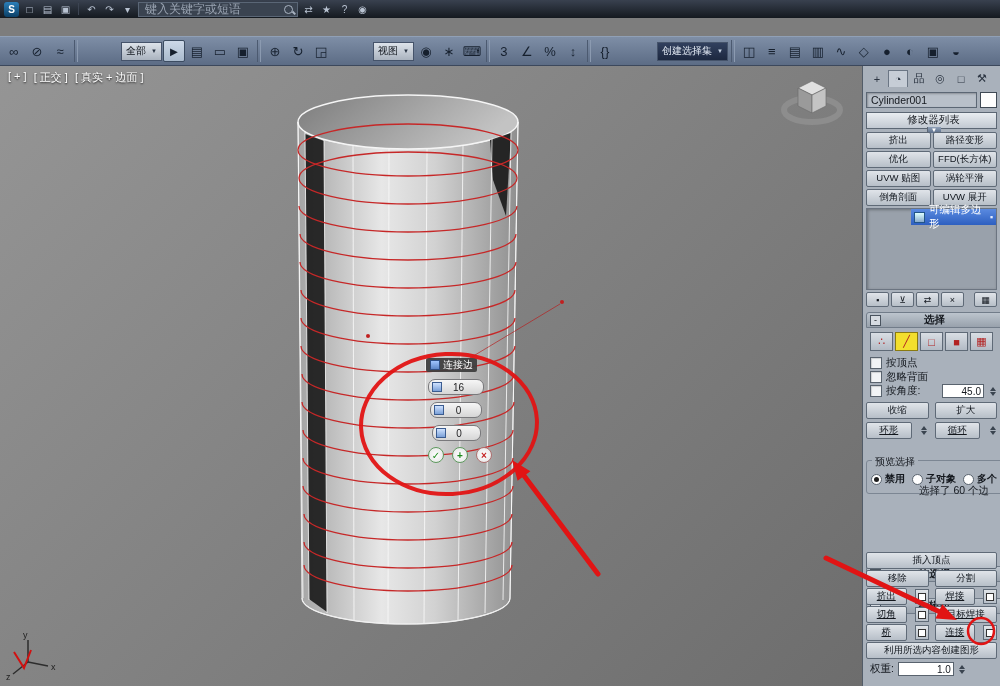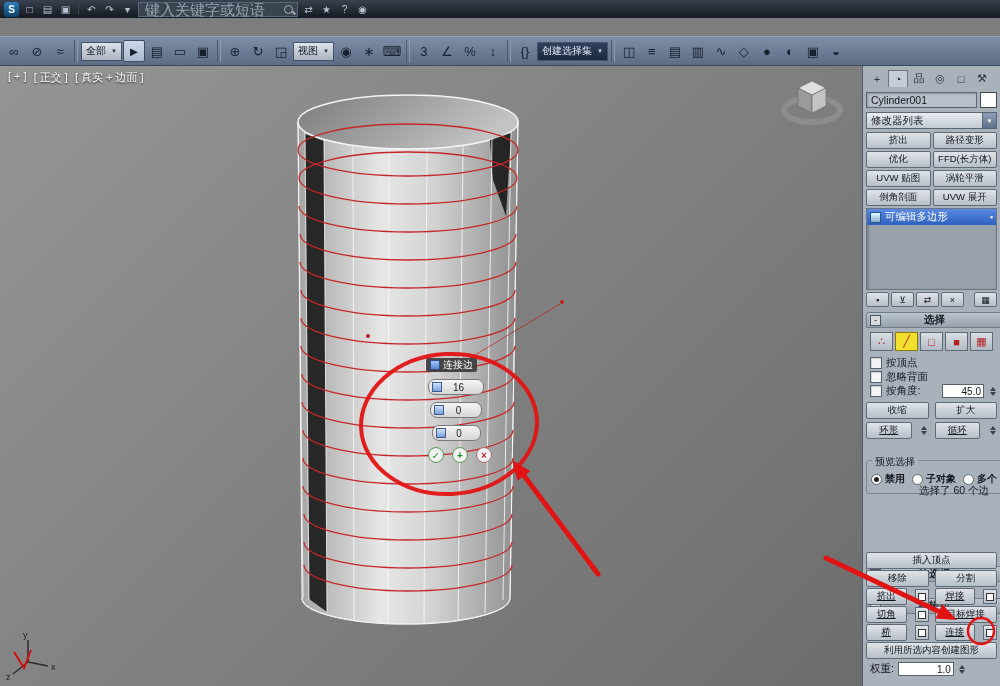--- a/index.html
+++ b/index.html
@@ -12,42 +12,42 @@
     background:linear-gradient(#39414f,#14191f);color:#dfe5ee;
     display:flex;align-items:center;gap:3px;padding:0 4px;box-sizing:border-box;font-size:10px;}
   .logo{width:15px;height:15px;border-radius:3px;background:linear-gradient(#2b7fb9,#0b3f66);
     color:#fff;font-weight:bold;display:flex;align-items:center;justify-content:center;font-size:10px;}
   .qbtn{width:15px;height:14px;display:flex;align-items:center;justify-content:center;color:#b9c3d2;font-size:10px;}
   .tsep{width:1px;height:12px;background:#3c4452;margin:0 2px;}
   .titlemid{flex:1;text-align:center;white-space:nowrap;color:#e8edf4;}
   .hl{display:inline-block;width:34px;height:11px;background:#2e6fd6;margin:0 5px;vertical-align:middle;}
   .search{display:flex;align-items:center;gap:4px;background:#3a4350;border:1px solid #5a6676;
     height:13px;padding:0 4px;width:150px;}
-  .search input{flex:1;background:transparent;border:0;outline:none;color:#cfd6e0;font-size:15px;width:110px;
+  .search input{flex:1;background:transparent;border:0;outline:none;color:#cfd6e0;font-size:12px;width:110px;
     font-family:"Liberation Sans","DejaVu Sans",sans-serif;}
   .search input::placeholder{color:#9aa4b2;}
   .mag{width:7px;height:7px;border:1.5px solid #aab4c2;border-radius:50%;position:relative;flex:none;}
   .mag::after{content:"";position:absolute;width:4px;height:1.5px;background:#aab4c2;transform:rotate(45deg);right:-4px;bottom:-1px;}
 
   
   .menubar{position:absolute;left:0;top:18px;width:1000px;height:18px;
     background:linear-gradient(#5b6c8c,#46556f);color:#fff;display:flex;align-items:center;
     padding:0 4px;box-sizing:border-box;}
   .mitem{padding:0 7px;height:18px;display:flex;align-items:center;white-space:nowrap;}
 
   
   .toolbar{position:absolute;left:0;top:36px;width:1000px;height:30px;
     background:linear-gradient(#7e8ea6,#5c6c85);border-top:1px solid #90a0b6;border-bottom:1px solid #3c485c;
     display:flex;align-items:center;gap:1px;padding:0 3px;box-sizing:border-box;}
   .tbi{width:22px;height:22px;border-radius:2px;display:flex;align-items:center;justify-content:center;
     color:#16202e;font-size:13px;flex:none;}
   .tbi.pressed{background:linear-gradient(#cdd9e8,#a9bacd);border:1px solid #3c4c61;box-sizing:border-box;}
   .tbsep{width:2px;height:22px;border-left:1px solid #4c5a70;border-right:1px solid #8b9ab0;margin:0 2px;flex:none;}
   .tbdd{height:17px;background:linear-gradient(#dde3ea,#aab3bf);border:1px solid #45536a;color:#10151c;
-    display:flex;align-items:center;gap:5px;padding:0 4px;font-size:10px;flex:none;}
+    display:flex;align-items:center;gap:5px;padding:0 4px;font-size:10px;flex:none;margin-left:40px;}
   .tbdd .arr{font-size:6px;color:#2a3544;}
   .tbdd.dark{background:linear-gradient(#31405e,#1d2840);color:#e3eaf4;}
   .tbdd.dark .arr{color:#c6d2e2;}
 
   
   .viewport{position:absolute;left:0;top:66px;width:862px;height:620px;
     background:linear-gradient(135deg,#959595,#6d6d6d);overflow:hidden;}
   .vplabel{position:absolute;left:8px;top:4px;display:flex;gap:7px;color:#fff;
     font-size:11px;text-shadow:0 1px 2px rgba(0,0,0,.8);z-index:5;}
   .vpsvg{position:absolute;left:0;top:0;}
@@ -79,21 +79,21 @@
   .nfield{flex:1;height:14px;background:#b9c0c9;border:1px solid #5c6774;box-shadow:inset 1px 1px 2px rgba(0,0,0,.25);
     display:flex;align-items:center;padding:0 4px;}
   .swatch{width:15px;height:14px;background:#fdfdfd;border:1px solid #3f4954;}
   .modlist{height:15px;background:linear-gradient(#e9edf1,#c2c9d2);border:1px solid #5c6774;
     display:flex;align-items:center;justify-content:space-between;padding:0 0 0 4px;}
   .ddbtn{width:13px;height:100%;background:linear-gradient(#8fa0b8,#5d6f8a);color:#fff;font-size:6px;
     display:flex;align-items:center;justify-content:center;border-left:1px solid #5c6774;}
   .pgrid{display:grid;grid-template-columns:1fr 1fr;gap:2px;}
   .btn{background:linear-gradient(#e0e4e9,#b7bfc8);border:1px solid #5f6a77;border-radius:2px;height:15px;
     display:flex;align-items:center;justify-content:center;font-size:9.5px;color:#10151c;white-space:nowrap;overflow:hidden;}
-  .stack{height:80px;background:#99a1ab;border:1px solid #6b7480;box-shadow:inset 1px 1px 3px rgba(0,0,0,.3);}
+  .stack{height:80px;background:#99a1ab;border:1px solid #6b7480;box-shadow:inset 1px 1px 3px rgba(0,0,0,.3);padding-left:44px;}
   .stackrow{height:16px;background:linear-gradient(#5a8ae0,#2d5fc0);color:#fff;display:flex;align-items:center;gap:4px;padding:0 3px;}
   .sicon{width:9px;height:9px;background:linear-gradient(#dff,#8ac);border:1px solid #258;flex:none;}
   .srt{margin-left:auto;font-size:9px;color:#eaf0ff;}
   .stools{display:flex;gap:2px;}
   .stools .btn{width:21px;height:13px;font-size:9px;flex:none;}
   .stools .last{margin-left:auto;}
   .rhead{height:14px;background:linear-gradient(#bcc4cd,#98a1ac);border:1px solid #717c89;border-radius:3px 3px 0 0;
     display:flex;align-items:center;font-weight:bold;position:relative;}
   .rhead .pm{position:absolute;left:3px;width:9px;height:9px;border:1px solid #4a545f;background:#d7dce2;
     display:flex;align-items:center;justify-content:center;font-size:9px;font-weight:normal;line-height:1;}
@@ -332,21 +332,21 @@
       <span class="ptab">⚒</span>
     </div>
 
     <div class="prow objname" style="top:26px;">
       <div class="nfield">
           <span>Cylinder001</span>
         </div>
       <div class="swatch"></div>
     </div>
 
-    <div class="prow modlist" style="top:46px;">
+    <div class="prow modlist" style="top:46px;flex-direction:column;">
       <span>修改器列表</span>
       <span class="ddbtn">▼</span>
     </div>
 
     <div class="prow pgrid" style="top:66px;">
       <div class="btn">挤出</div>
       <div class="btn">路径变形</div>
       <div class="btn">优化</div>
       <div class="btn">FFD(长方体)</div>
       <div class="btn">UVW 贴图</div>

